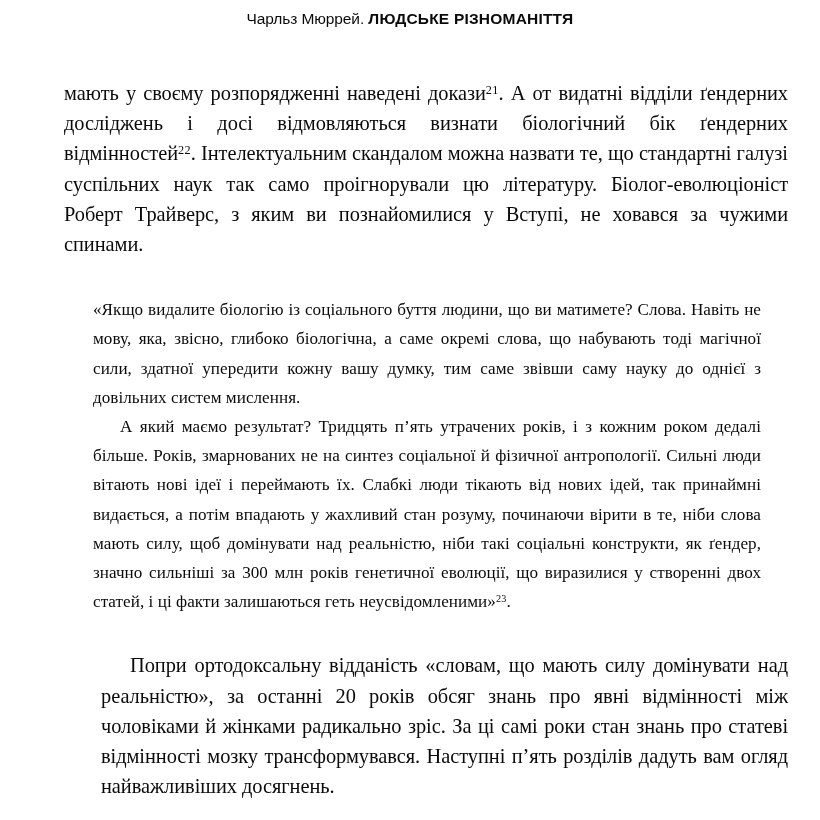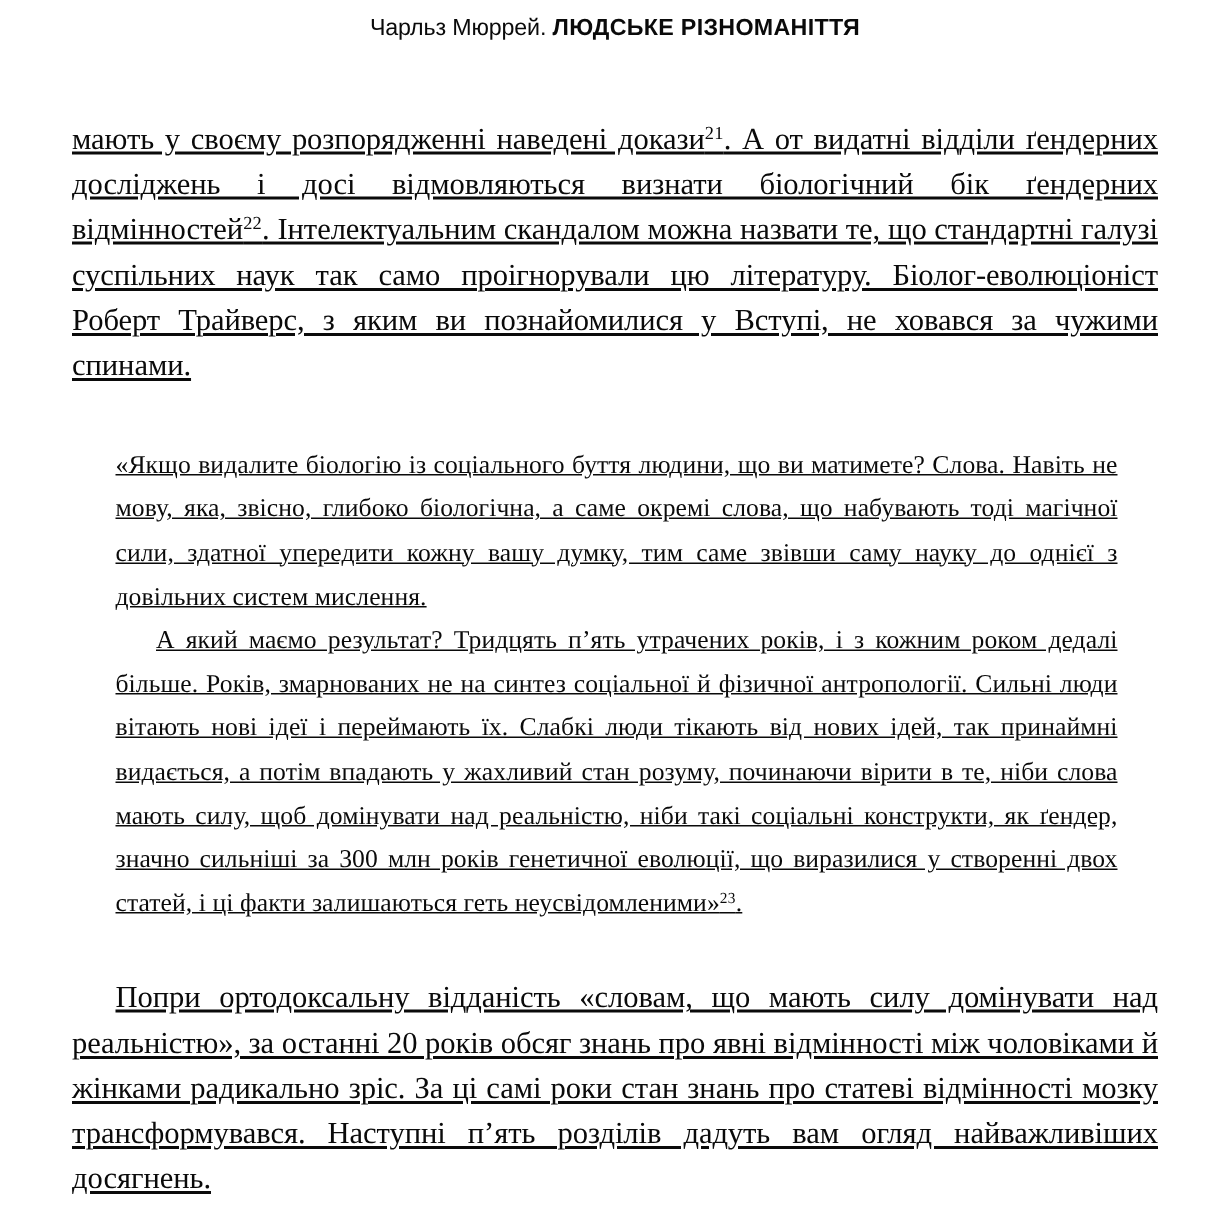--- a/index.html
+++ b/index.html
@@ -41,41 +41,41 @@
     font-weight: 400;
   }
   .running-head .rh-title {
     font-weight: 700;
     letter-spacing: 0.2px;
   }
 
   
   .column {
     position: absolute;
-    left: 48px;
+    left: 64px;
     top: 78px;
     width: 724px;
-    text-decoration: underline;
   }
 
   p {
     margin: 0;
     text-align: justify;
     text-justify: inter-word;
     hyphens: manual;
   }
 
   .body-par {
     font-size: 20.4px;
     line-height: 30.2px;
     letter-spacing: -0.05px;
   }
 
   .body-par.indent {
     text-indent: 29px;
+    margin-left: 37px;
   }
 
   
   .quote {
     margin-left: 29px;
     margin-right: 27px;
     margin-top: 36px;
     margin-bottom: 34px;
   }
   .quote p {

